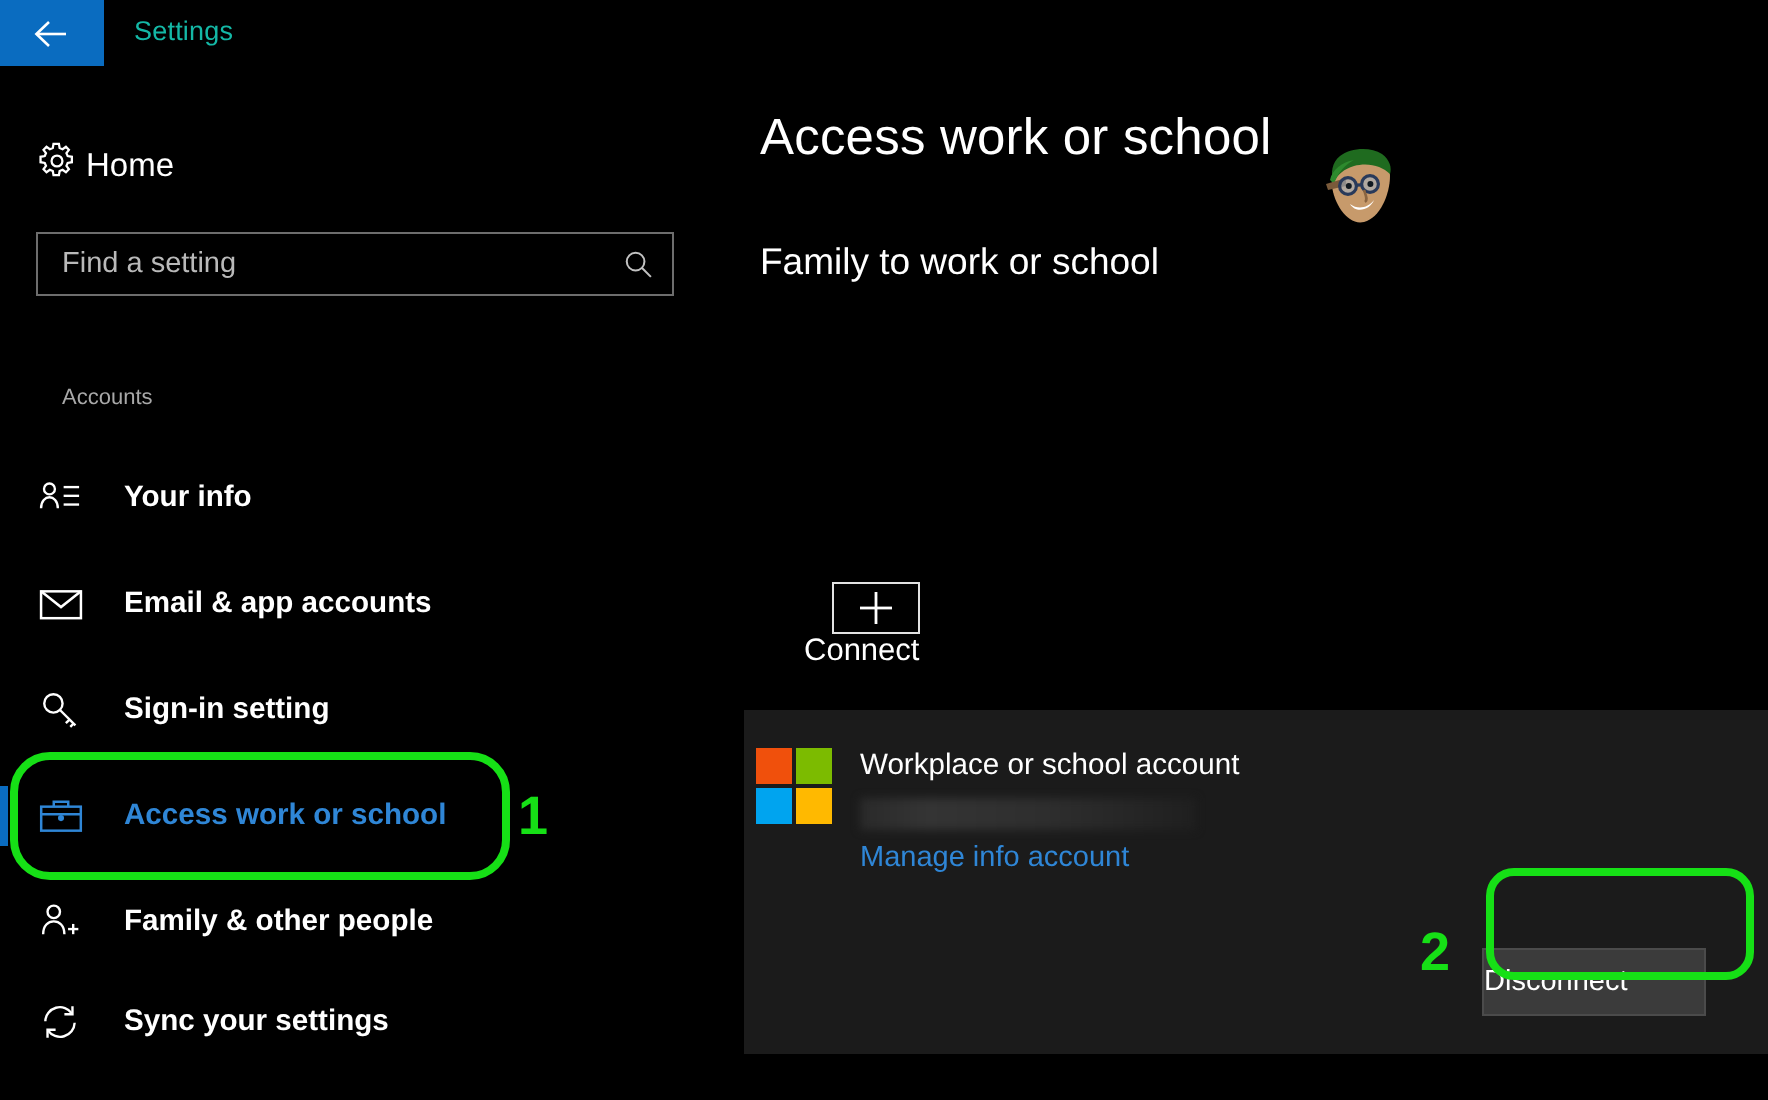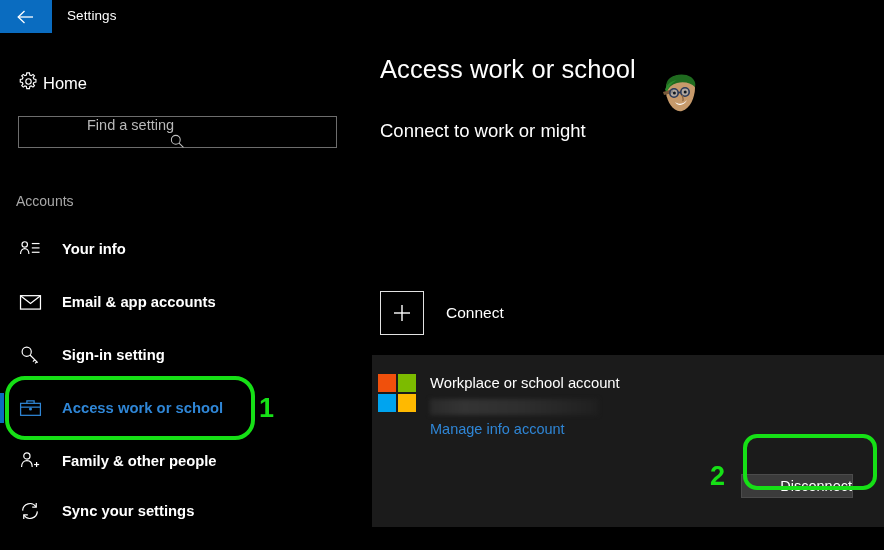--- a/index.html
+++ b/index.html
@@ -24,21 +24,21 @@
   #back-button {
     position: absolute; left: 0; top: 0;
     width: 52px; height: 33px;
     background: #0a6cc0;
     display: flex; align-items: center; justify-content: center;
     cursor: pointer;
   }
   #back-button svg { display: block; }
   #titlebar-title {
     position: absolute; left: 67px; top: 8px;
-    font-size: 13.5px; color: #ffffff;
+    font-size: 13.5px; color: #14b8a6;
     letter-spacing: .1px;
   }
 
   
   #sidebar {
     position: absolute; left: 0; top: 33px;
     width: 360px; height: 517px;
     background: #000000;
   }
   #home-row {
@@ -49,35 +49,34 @@
   }
   #home-row .lbl { font-size: 16.5px; color: #ffffff; }
 
   #search-box {
     position: absolute; left: 18px; top: 83px;
     width: 319px; height: 32px;
     border: 1px solid #6d6d6d;
     background: #000000;
     display: flex; align-items: center;
     cursor: text;
-    flex-direction: column;
   }
   #search-input {
     flex: 1;
     background: transparent; border: 0; outline: 0;
     font-family: "Liberation Sans", sans-serif;
     font-size: 14.5px; color: #b9b9b9;
     padding: 0 6px 0 12px;
   }
   #search-input::placeholder { color: #b9b9b9; opacity: 1; }
   #search-icon { width: 34px; display: flex; align-items: center; justify-content: center; }
 
   #section-title {
-    position: absolute; left: 16px; top: 160px;
-    font-size: 14px; color: #a8a8a8;
+    position: absolute; left: 31px; top: 160px;
+    font-size: 11px; color: #a8a8a8;
   }
 
   .nav-item {
     position: absolute; left: 0;
     width: 360px; height: 43px;
     display: flex; align-items: center;
     cursor: pointer;
     font-weight: bold;
   }
   .nav-item .ico {
@@ -120,22 +119,23 @@
   #description {
     position: absolute; left: 20px; top: 134px;
     width: 470px;
     font-size: 14.3px; line-height: 21.5px;
     color: #e6e6e6;
   }
 
   #connect-row {
     position: absolute; left: 20px; top: 258px;
     height: 44px;
-    display: flex; align-items: center;
-    cursor: pointer;
+    display: flex; align-items: flex-end;
+    cursor: pointer;
+    flex-direction: column;
   }
   #connect-plus {
     width: 44px; height: 44px;
     border: 1px solid #e2e2e2;
     display: flex; align-items: center; justify-content: center;
   }
   #connect-label {
     margin-left: 22px;
     font-size: 15.5px; color: #ffffff;
   }
@@ -165,24 +165,24 @@
     background: linear-gradient(90deg,#2a2a2a 0%,#343434 20%,#2e2e2e 55%,#262626 80%,#1f1f1f 100%);
     filter: blur(2.2px);
   }
   #manage-link {
     position: absolute; left: 58px; top: 66px;
     font-size: 14.5px; color: #2f86d6;
     cursor: pointer;
   }
   #disconnect-button {
     position: absolute; left: 369px; top: 119px;
-    width: 112px; height: 24px;
+    width: 112px; height: 34px;
     background: #3b3b3b;
     border: 1px solid #4b4b4b;
-    display: flex; align-items: center; justify-content: flex-end;
+    display: flex; align-items: center; justify-content: flex-start;
     cursor: pointer;
   }
   #disconnect-button .lbl { font-size: 14.5px; color: #ffffff; }
 
   
   .anno-box {
     position: absolute;
     border: 4px solid #16e016;
     border-radius: 20px;
     pointer-events: none;
@@ -343,21 +343,21 @@
           <circle cx="32" cy="23" r="4.2" fill="#9fb4cc" fill-opacity=".55"></circle>
           <line x1="25.2" y1="23.6" x2="27.8" y2="23.4"></line>
         </g>
         <circle cx="21.4" cy="24" r="1.5" fill="#101820"></circle>
         <circle cx="32.2" cy="23" r="1.5" fill="#101820"></circle>
         <path d="M22 33 C26 36 31 35 34 31 C32 36 25 38 22 33 Z" fill="#ffffff"></path>
         <path d="M29 26 C30 29 31 31 29.5 32" fill="none" stroke="#8a6440" stroke-width="1.3"></path>
       </svg>
     </div>
 
-    <h2 id="subheading">Connect to work or might</h2>
+    <h2 id="subheading">Family to work or school</h2>
 
 
     <div id="connect-row">
       <span id="connect-plus">
         <svg width="22" height="22" viewBox="0 0 22 22">
           <line x1="11" y1="3" x2="11" y2="19" stroke="#ffffff" stroke-width="1.4"></line>
           <line x1="3" y1="11" x2="19" y2="11" stroke="#ffffff" stroke-width="1.4"></line>
         </svg>
       </span>
       <span id="connect-label">Connect</span>

